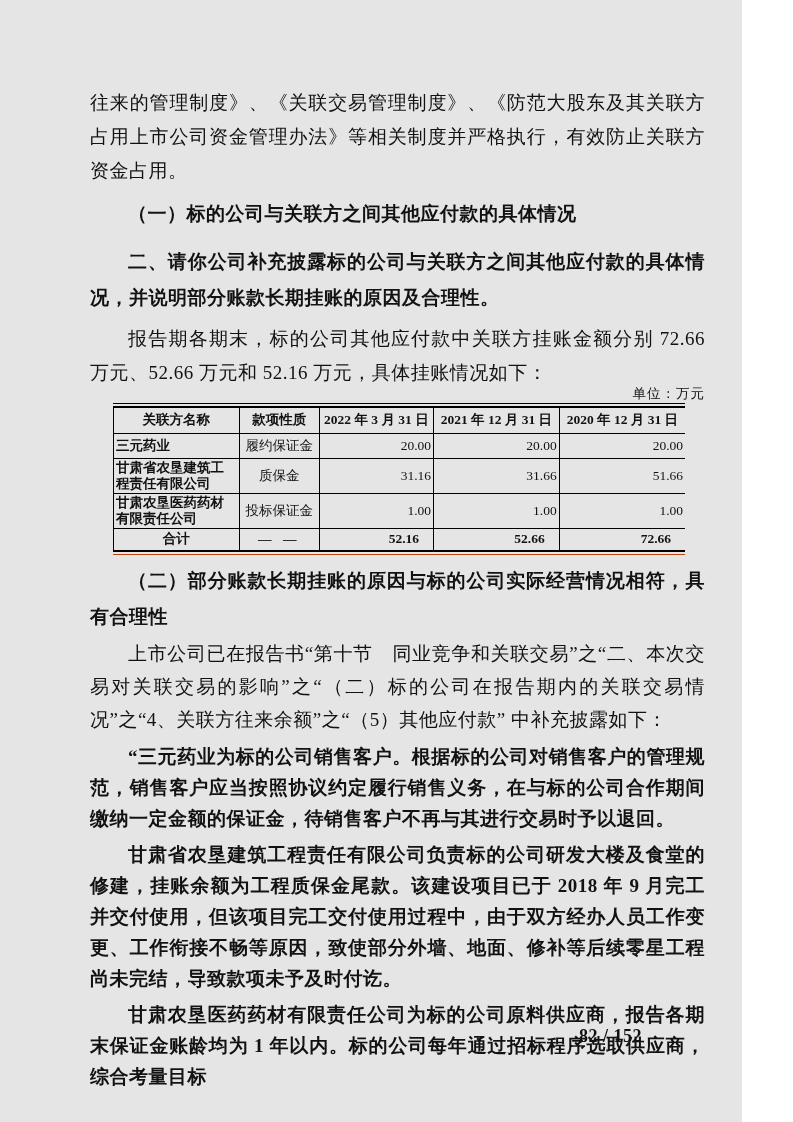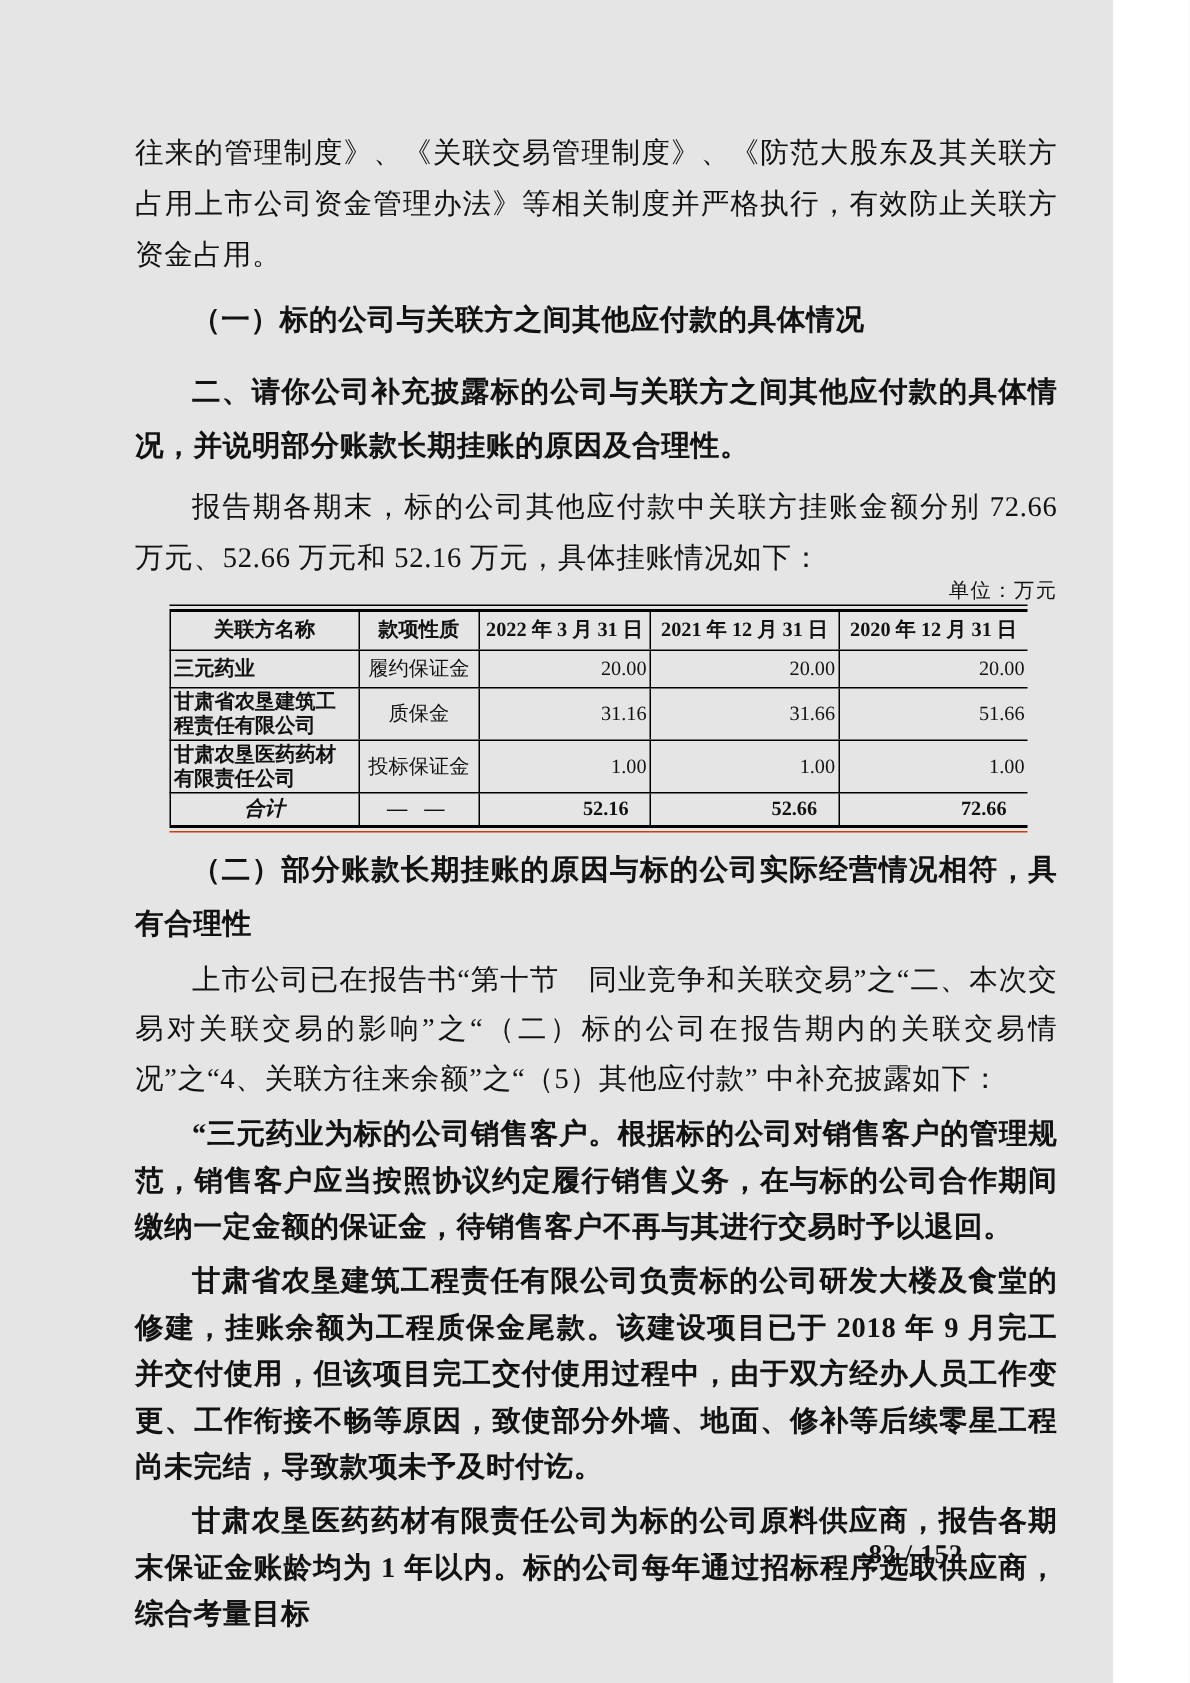--- a/index.html
+++ b/index.html
@@ -76,21 +76,21 @@
     white-space: nowrap;
     overflow: hidden;
   }
   .rp-table tbody td { line-height: 16px; }
   .row-h1 td { height: 25px; }
   .row-h2 td { height: 34px; }
   .cell-name   { text-align: left; padding-left: 4px; font-weight: bold; }
   .cell-nature { text-align: center; }
   .cell-num    { text-align: right; padding-right: 3px; }
   .total-row td { font-weight: 700; height: 23px; }
-  .total-row .cell-name   { text-align: center; font-style: italic; }
+  .total-row .cell-name   { text-align: center; }
   .total-row .cell-nature { letter-spacing: 4px; }
   .total-row .cell-num    { padding-right: 14px; }
   .h-sub2      { margin-top: 8px; }
   .p-disclose  { margin-top: 2px; line-height: 33px; }
   .kai {
     margin-top: 5px;
     font-weight: 700;
     font-size: 19px;
     line-height: 31px;
     text-align: justify;

